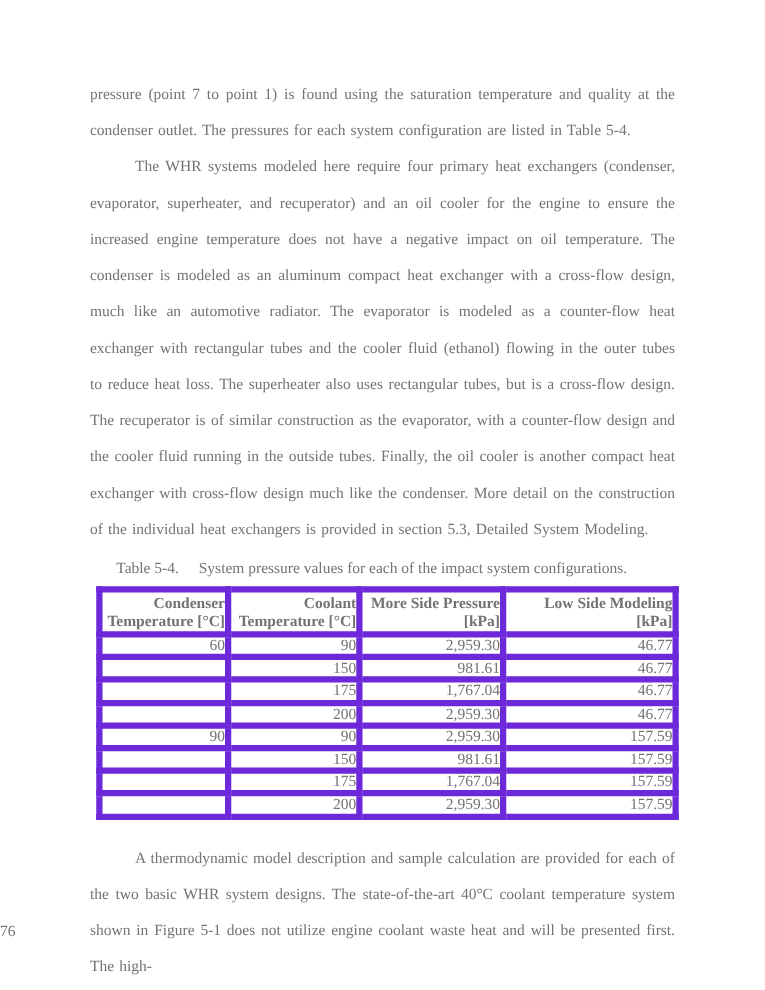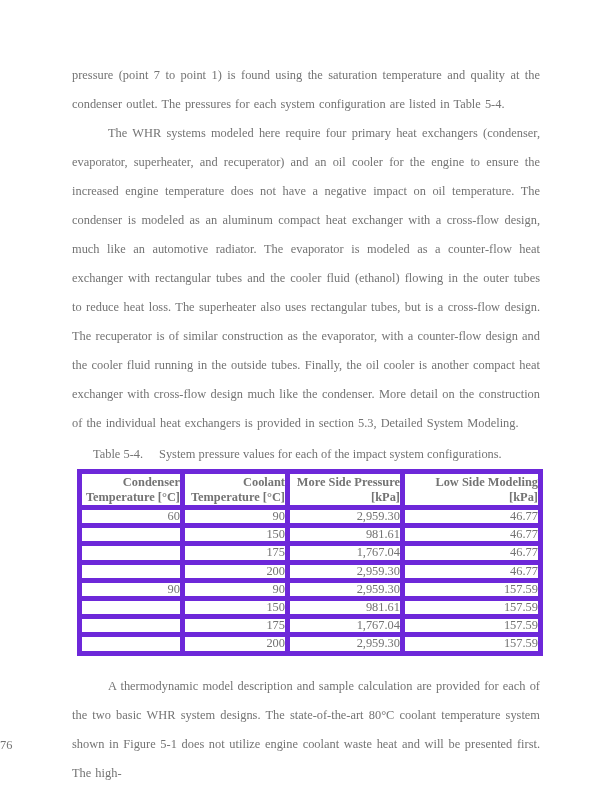--- a/index.html
+++ b/index.html
@@ -168,18 +168,18 @@
         </tr>
         <tr>
           <td></td>
           <td>200</td>
           <td>2,959.30</td>
           <td>157.59</td>
         </tr>
       </tbody>
     </table>
 
-    <p class="body-text indent after-table">A thermodynamic model description and sample calculation are provided for each of the two basic WHR system designs. The state-of-the-art 80°C coolant temperature system shown in Figure 5-1 does not utilize engine coolant waste heat and will be presented first. The high-</p>
+    <p class="body-text indent after-table">A thermodynamic model description and sample calculation are provided for each of the two basic WHR system designs. The state-of-the-art 40°C coolant temperature system shown in Figure 5-1 does not utilize engine coolant waste heat and will be presented first. The high-</p>
 
   </div>
 
   <div class="page-number">76</div>
 </div>
 
 </body></html>

